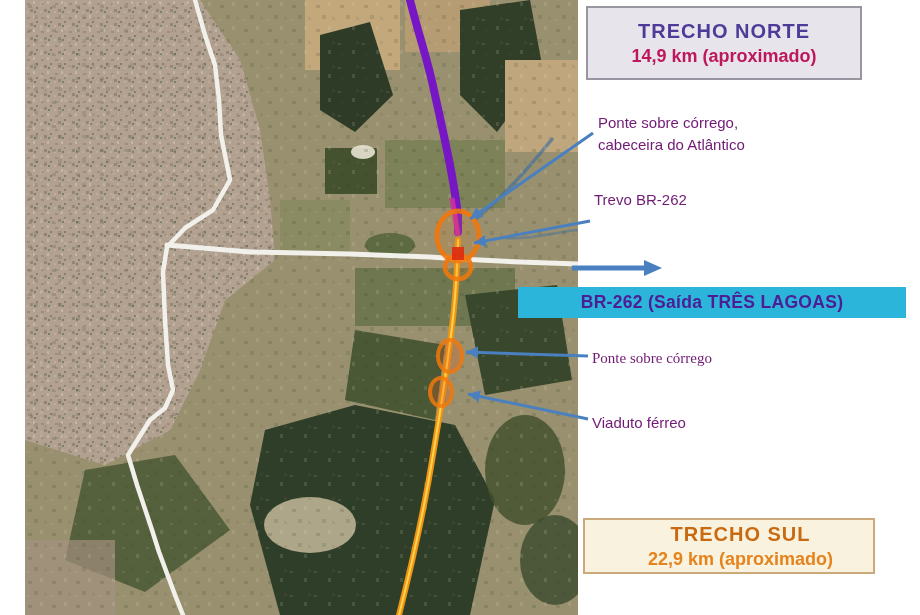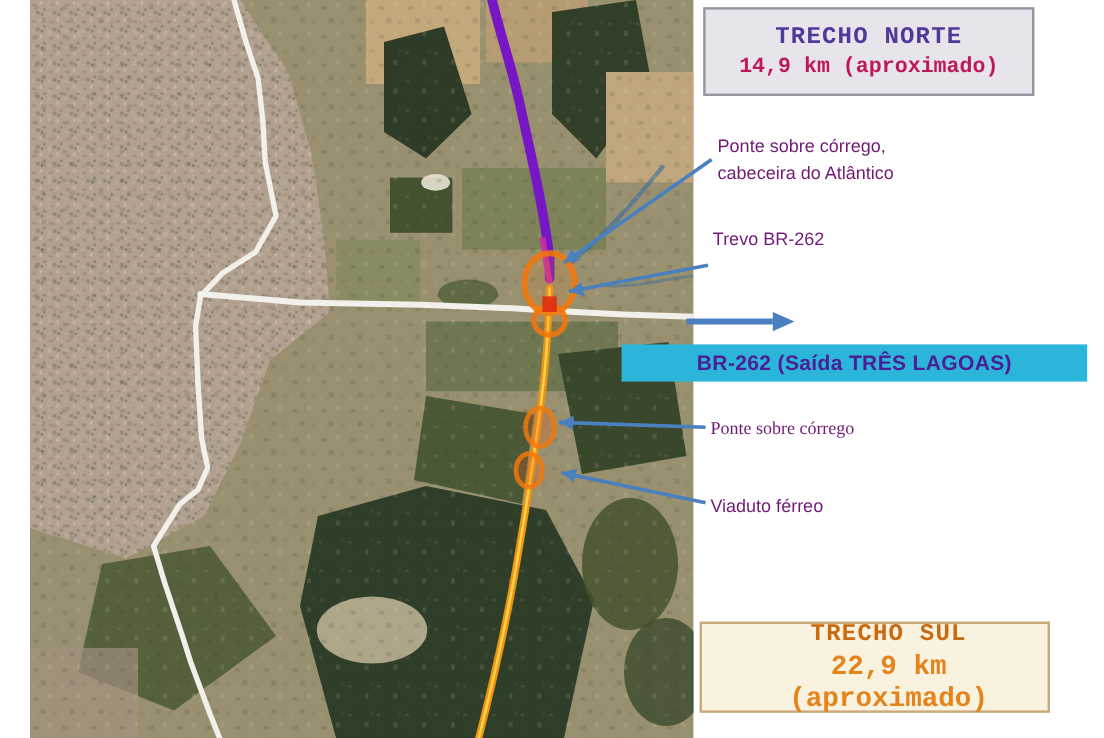--- a/index.html
+++ b/index.html
@@ -5,34 +5,34 @@
   html,body{margin:0;padding:0;background:#ffffff;}
   .stage{
     position:relative;width:920px;height:615px;overflow:hidden;
     background:#ffffff;font-family:"Liberation Sans",sans-serif;
   }
   .map-wrap{position:absolute;left:25px;top:0;width:553px;height:615px;}
   .overlay-svg{position:absolute;left:0;top:0;width:920px;height:615px;pointer-events:none;}
 
   .callout-box{
     position:absolute;text-align:center;box-sizing:border-box;
-    display:flex;flex-direction:column;justify-content:center;gap:3px;font-family:Liberation Mono, monospace;
+    display:flex;flex-direction:column;justify-content:center;gap:3px;
   }
   .box-norte{
     left:586px;top:6px;width:276px;height:74px;
     background:#e7e5eb;border:2px solid #97959f;
   }
   .box-norte .t1{font-size:20px;font-weight:bold;color:#4e3a99;letter-spacing:1px;}
   .box-norte .t2{font-size:18px;font-weight:bold;color:#be185d;}
   .box-sul{
-    left:583px;top:518px;width:292px;height:76px;
+    left:583px;top:518px;width:292px;height:56px;
     background:#f9f2df;border:2px solid #cba97b;padding-left:23px;
   }
   .box-sul .t1{font-size:20px;font-weight:bold;color:#c96a10;letter-spacing:1px;}
-  .box-sul .t2{font-size:23px;font-weight:bold;color:#e5831c;}
+  .box-sul .t2{font-size:18px;font-weight:bold;color:#e5831c;}
 
   .banner{
     position:absolute;left:518px;top:287px;width:388px;height:31px;
     background:#2cb5da;color:#4c1d95;font-size:17.5px;font-weight:bold;
     display:flex;align-items:center;justify-content:center;letter-spacing:.3px;
   }
 
   .ann{position:absolute;color:#701a75;font-size:15px;line-height:1.45;}
   .ann-1{left:598px;top:112px;}
   .ann-2{left:594px;top:189px;}

